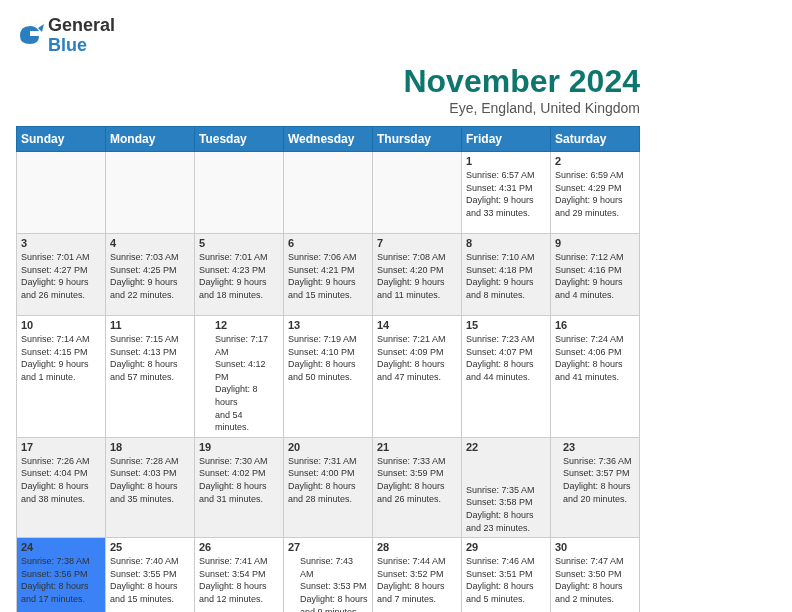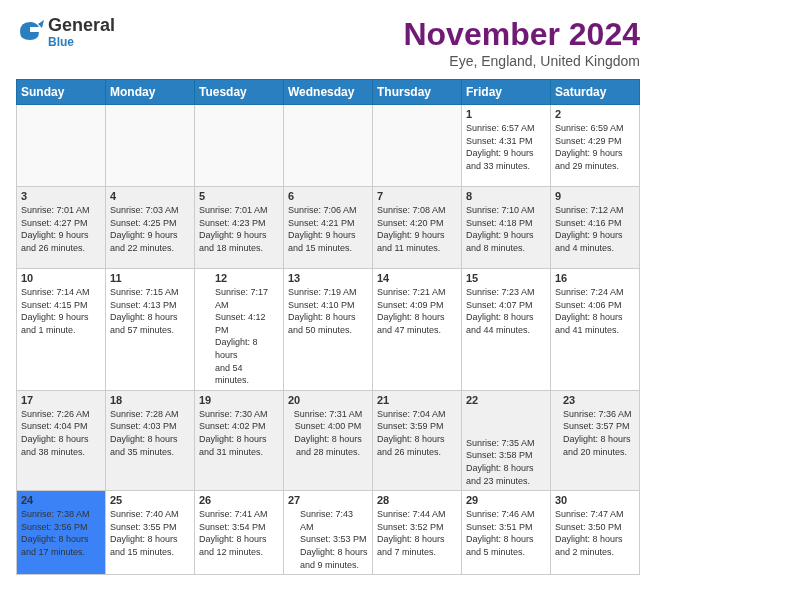--- a/index.html
+++ b/index.html
@@ -29,36 +29,37 @@
       display: flex;
       flex-direction: column;
       line-height: 1.1;
     }
     .logo-general {
       font-size: 18px;
       font-weight: bold;
       color: #333;
     }
     .logo-blue {
-      font-size: 12px;
+      font-size: 18px;
       font-weight: bold;
       color: #2a7fc1;
     }
     .logo-icon {
       width: 28px;
       height: 28px;
       margin-right: 4px;
     }
     .title-section {
       text-align: right;
     }
     .month-title {
       font-size: 32px;
       font-weight: bold;
-      color: #701a75;
+      color: #0f766e;
+      margin-top: 47px;
     }
     .location {
       font-size: 14px;
       color: #555;
     }
     .calendar {
       width: 100%;
       border-collapse: collapse;
       table-layout: fixed;
     }
@@ -276,28 +277,28 @@
           </td>
           <td style="background: rgb(240, 240, 240);">
             <div class="day-number">19</div>
             <div class="day-info" style="white-space: pre-line;">Sunrise: 7:30 AM
 Sunset: 4:02 PM
 Daylight: 8 hours
 and 31 minutes.</div>
           </td>
           <td style="background: rgb(240, 240, 240);">
             <div class="day-number">20</div>
-            <div class="day-info" style="white-space: pre-line; text-align: center;">Sunrise: 7:31 AM
+            <div class="day-info" style="white-space: pre-line;">Sunrise: 7:31 AM
 Sunset: 4:00 PM
 Daylight: 8 hours
 and 28 minutes.</div>
           </td>
           <td style="background: rgb(240, 240, 240);">
             <div class="day-number">21</div>
-            <div class="day-info" style="white-space: pre-line;">Sunrise: 7:04 AM
+            <div class="day-info" style="white-space: pre-line;">Sunrise: 7:33 AM
 Sunset: 3:59 PM
 Daylight: 8 hours
 and 26 minutes.</div>
           </td>
           <td style="background: rgb(240, 240, 240);">
             <div class="day-number">22</div>
             <div class="day-info" style="white-space: pre-line; margin-top: 31px;">Sunrise: 7:35 AM
 Sunset: 3:58 PM
 Daylight: 8 hours
 and 23 minutes.</div>

